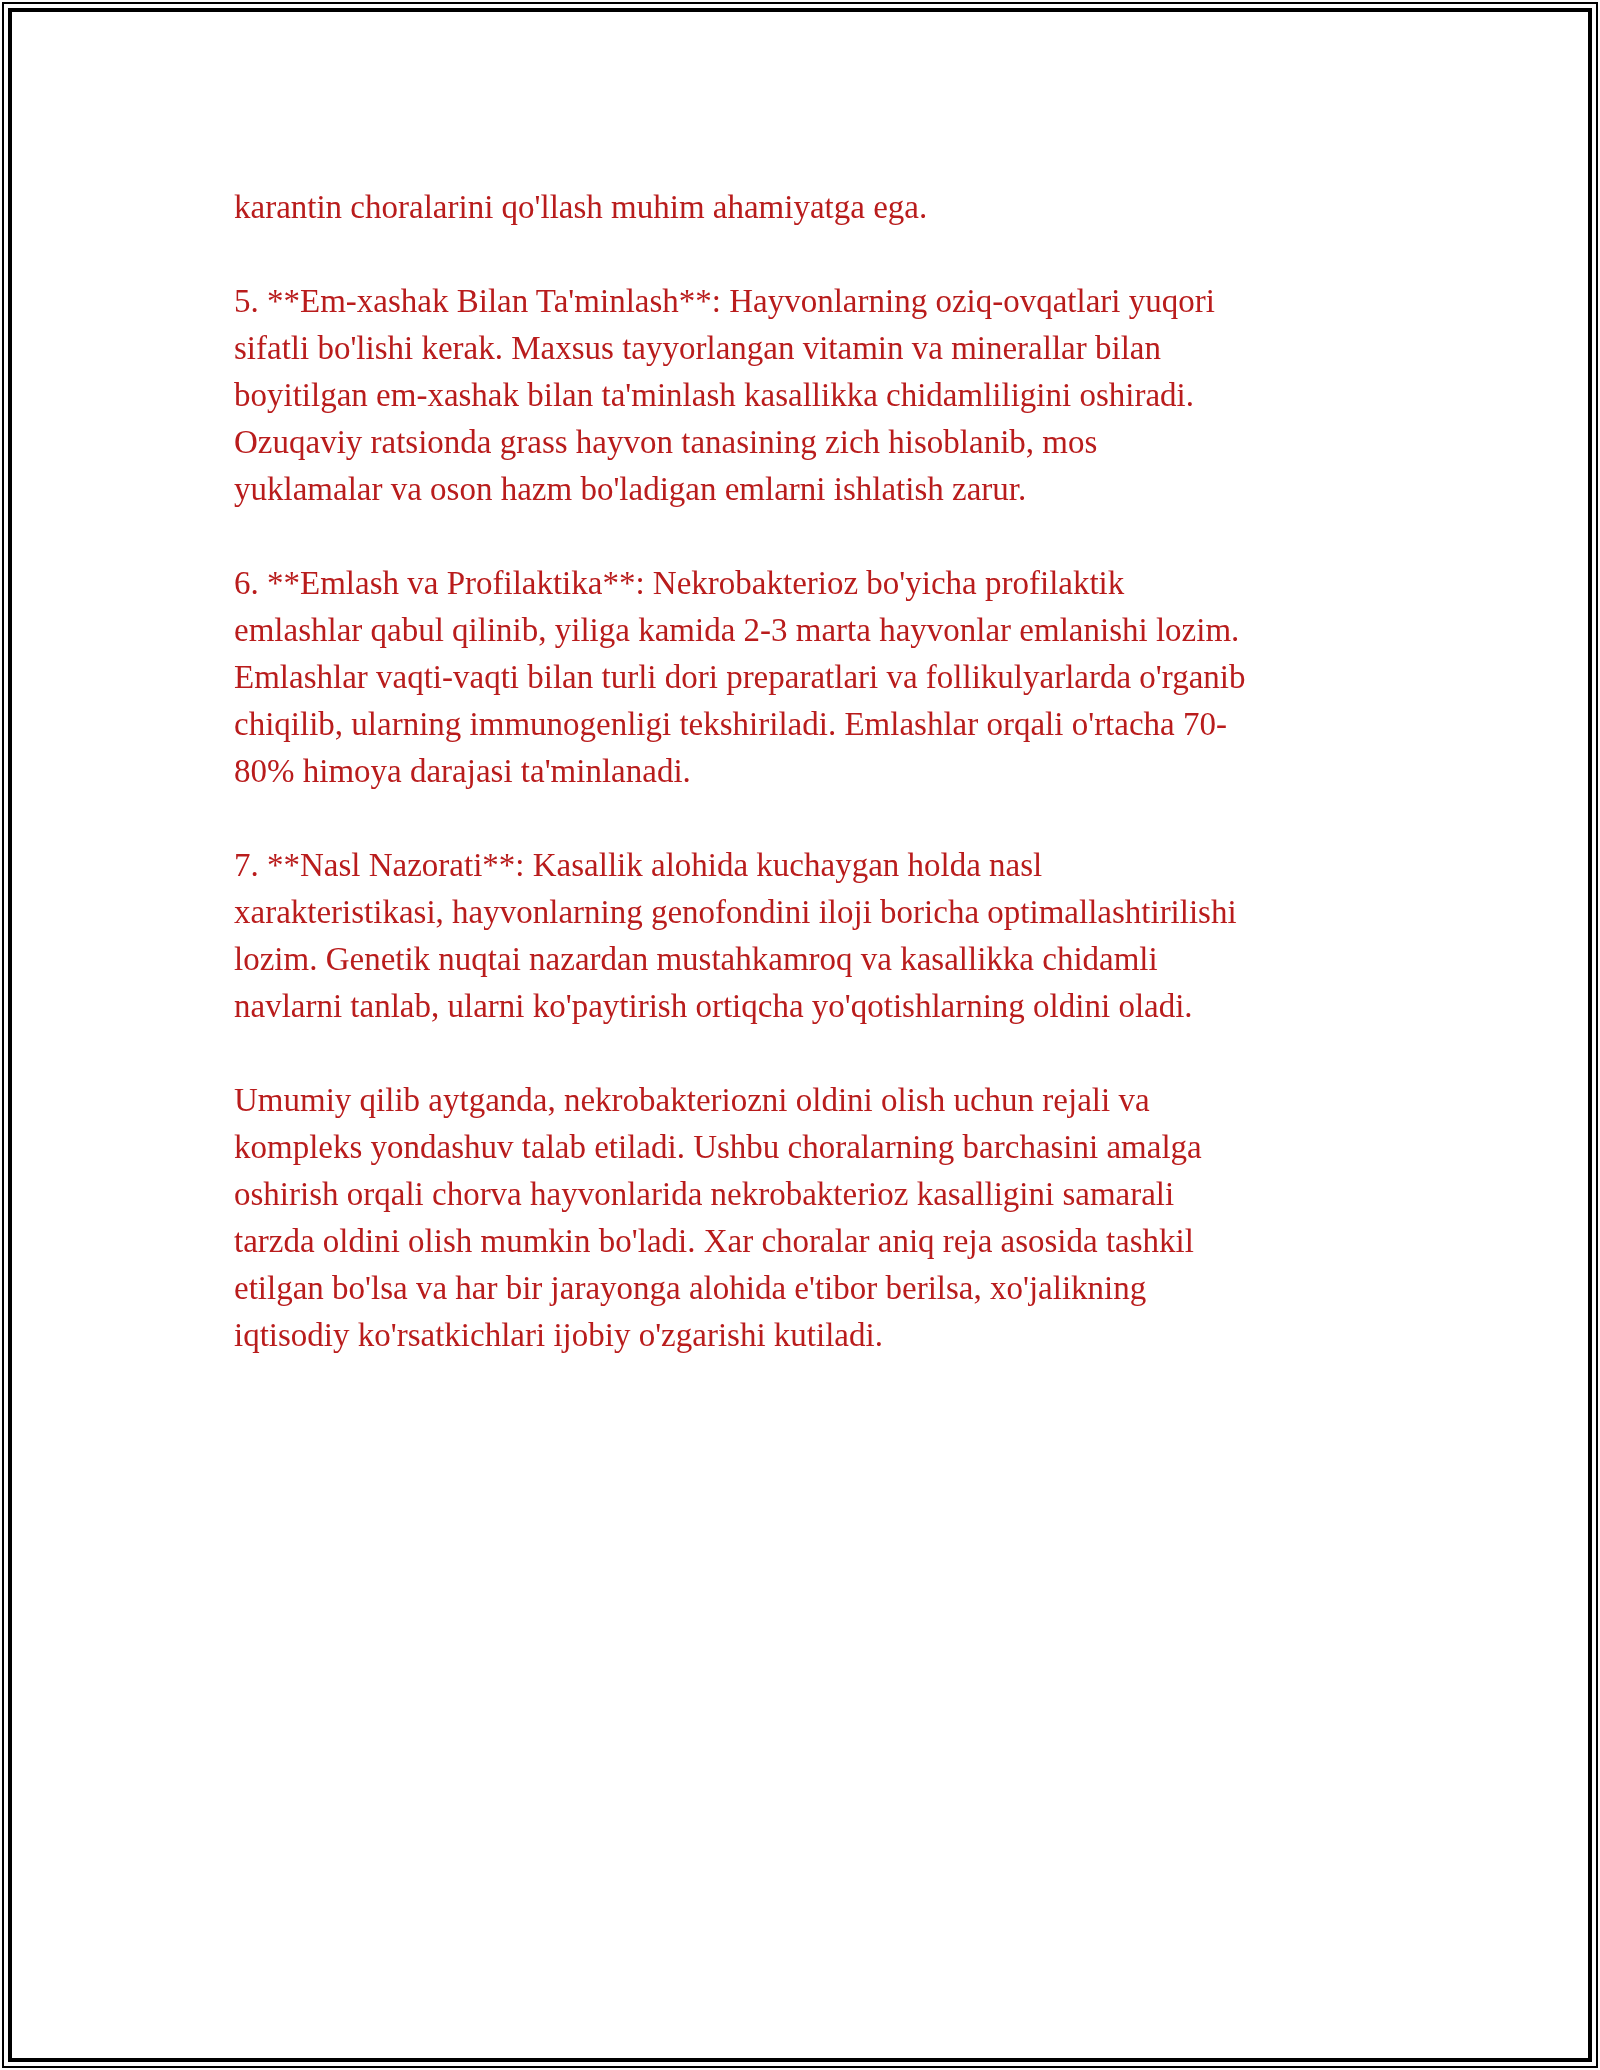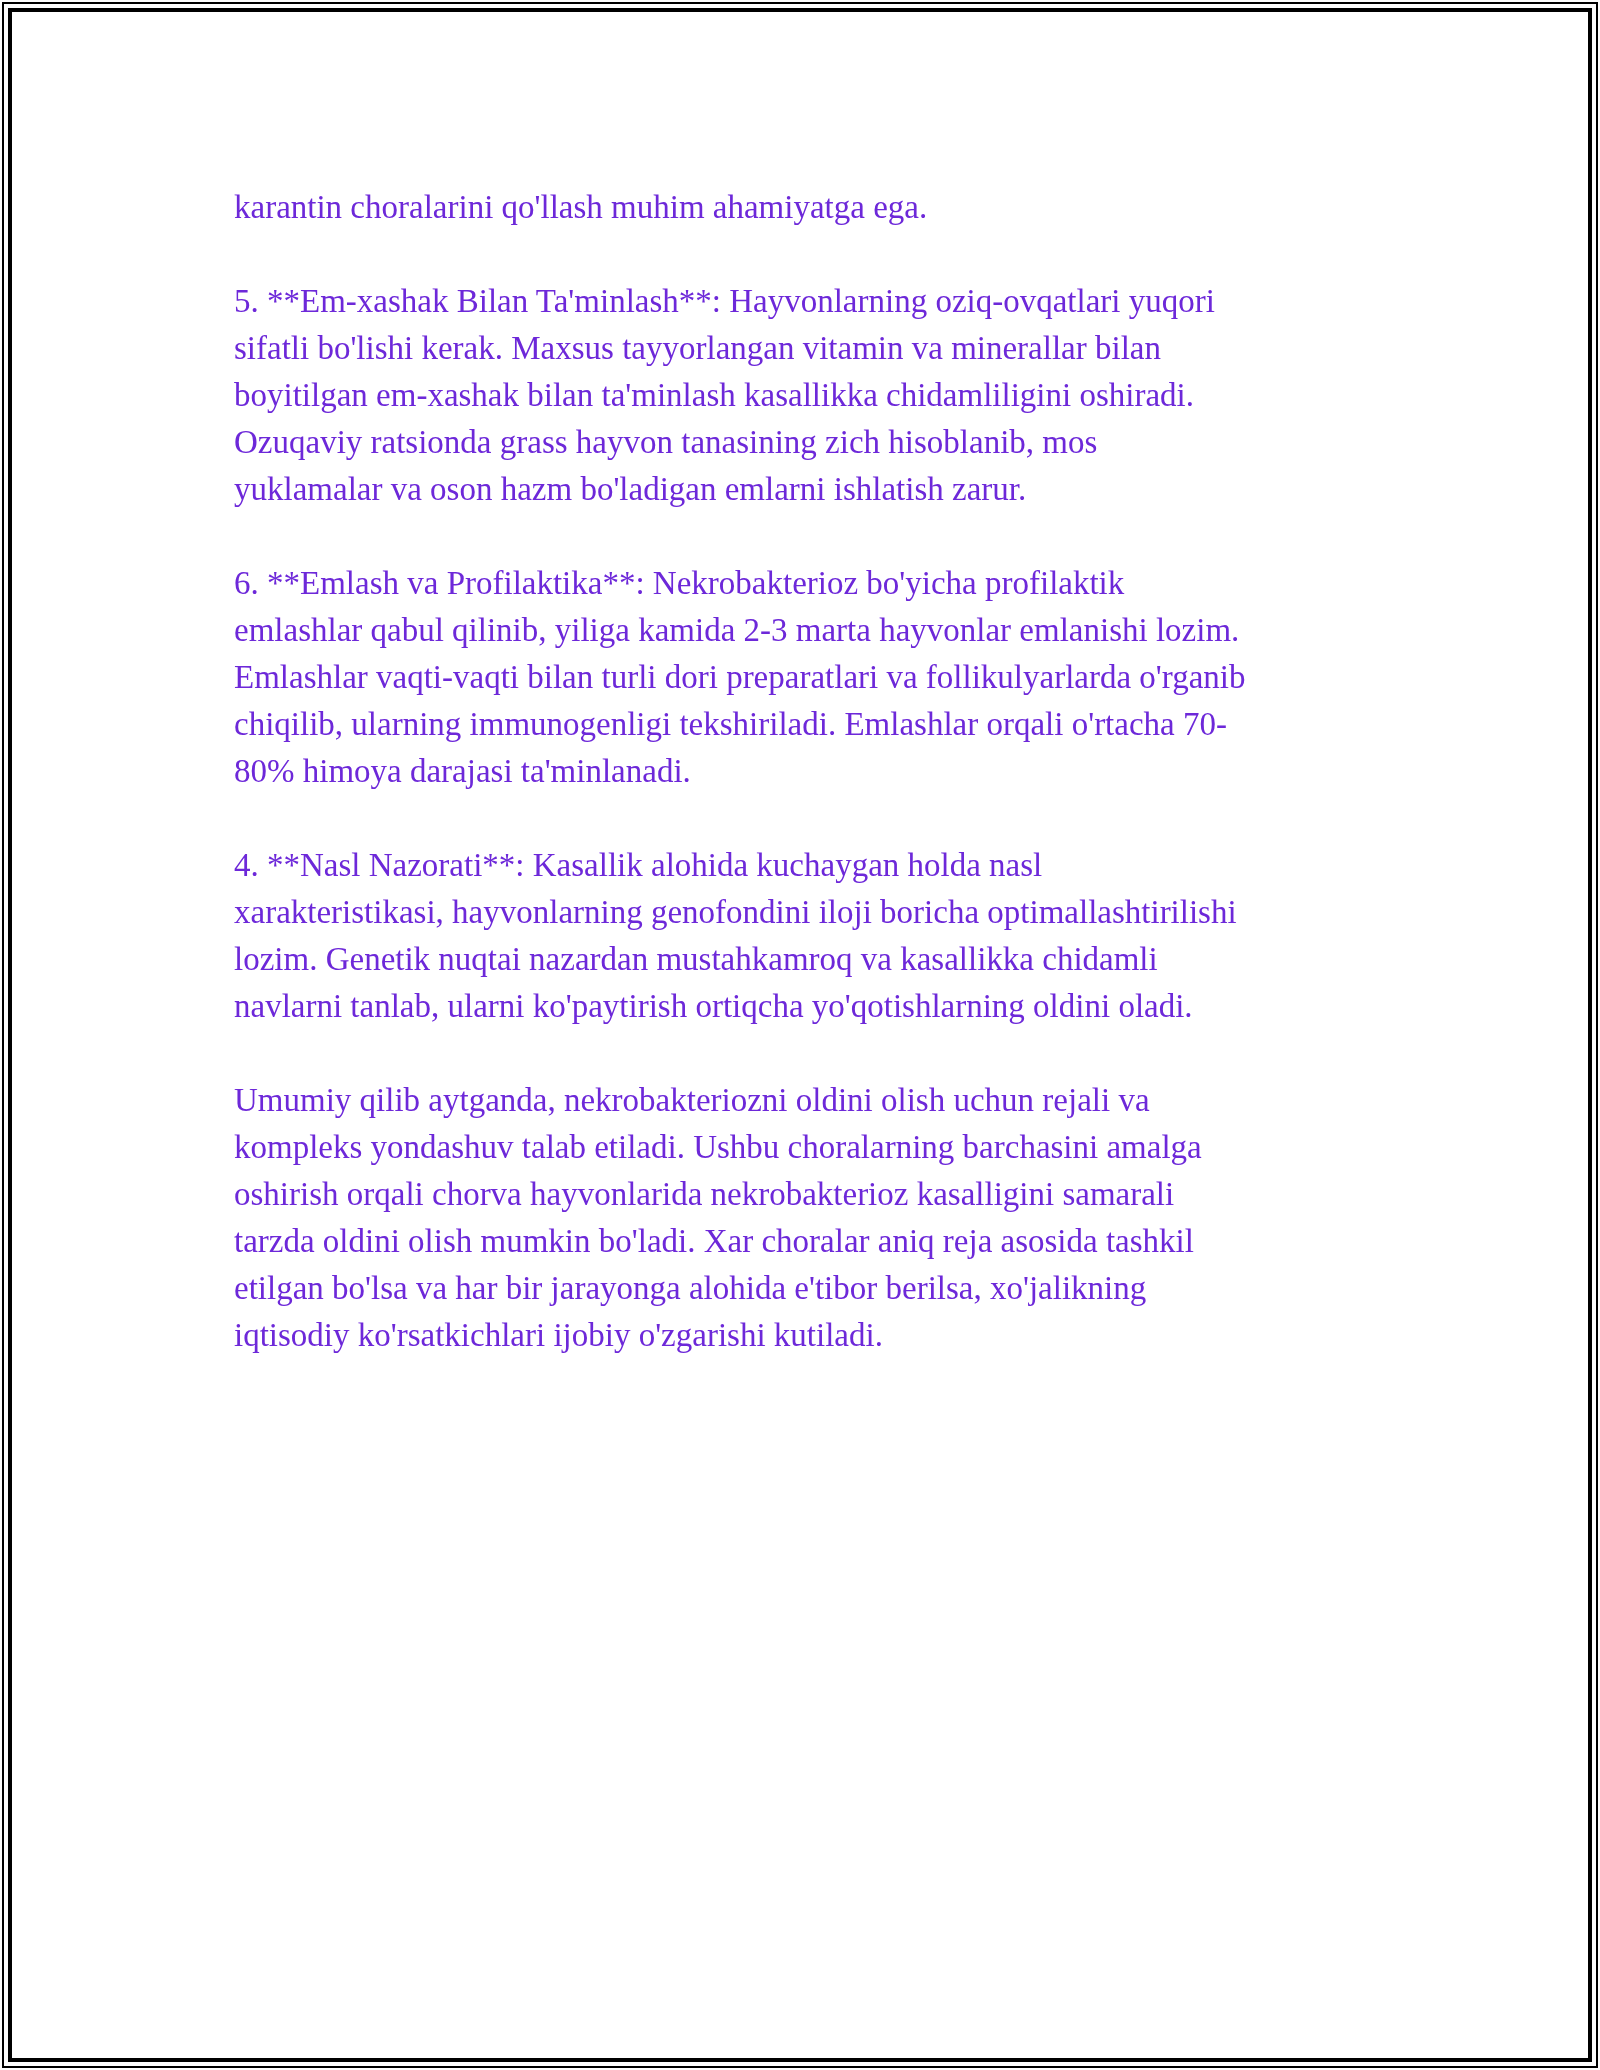--- a/index.html
+++ b/index.html
@@ -25,21 +25,21 @@
     position: absolute;
     top: 8px; left: 8px; right: 8px; bottom: 8px;
     border: 4px solid #000000;
     pointer-events: none;
   }
   .content {
     position: absolute;
     top: 184px;
     left: 234px;
     width: 1220px;
-    color: #6d28d9;
+    color: #b91c1c;
     font-size: 33px;
     line-height: 47px;
   }
   .content p {
     margin: 0 0 47px 0;
     white-space: pre-line;
     letter-spacing: 0px;
   }
 </style>
 </head>
@@ -53,21 +53,21 @@
       <p>5. **Em-xashak Bilan Ta'minlash**: Hayvonlarning oziq-ovqatlari yuqori
 sifatli bo'lishi kerak. Maxsus tayyorlangan vitamin va minerallar bilan
 boyitilgan em-xashak bilan ta'minlash kasallikka chidamliligini oshiradi.
 Ozuqaviy ratsionda grass hayvon tanasining zich hisoblanib, mos
 yuklamalar va oson hazm bo'ladigan emlarni ishlatish zarur.</p>
       <p>6. **Emlash va Profilaktika**: Nekrobakterioz bo'yicha profilaktik
 emlashlar qabul qilinib, yiliga kamida 2-3 marta hayvonlar emlanishi lozim.
 Emlashlar vaqti-vaqti bilan turli dori preparatlari va follikulyarlarda o'rganib
 chiqilib, ularning immunogenligi tekshiriladi. Emlashlar orqali o'rtacha 70-
 80% himoya darajasi ta'minlanadi.</p>
-      <p>4. **Nasl Nazorati**: Kasallik alohida kuchaygan holda nasl
+      <p>7. **Nasl Nazorati**: Kasallik alohida kuchaygan holda nasl
 xarakteristikasi, hayvonlarning genofondini iloji boricha optimallashtirilishi
 lozim. Genetik nuqtai nazardan mustahkamroq va kasallikka chidamli
 navlarni tanlab, ularni ko'paytirish ortiqcha yo'qotishlarning oldini oladi.</p>
       <p>Umumiy qilib aytganda, nekrobakteriozni oldini olish uchun rejali va
 kompleks yondashuv talab etiladi. Ushbu choralarning barchasini amalga
 oshirish orqali chorva hayvonlarida nekrobakterioz kasalligini samarali
 tarzda oldini olish mumkin bo'ladi. Xar choralar aniq reja asosida tashkil
 etilgan bo'lsa va har bir jarayonga alohida e'tibor berilsa, xo'jalikning
 iqtisodiy ko'rsatkichlari ijobiy o'zgarishi kutiladi.</p>
     </div>

